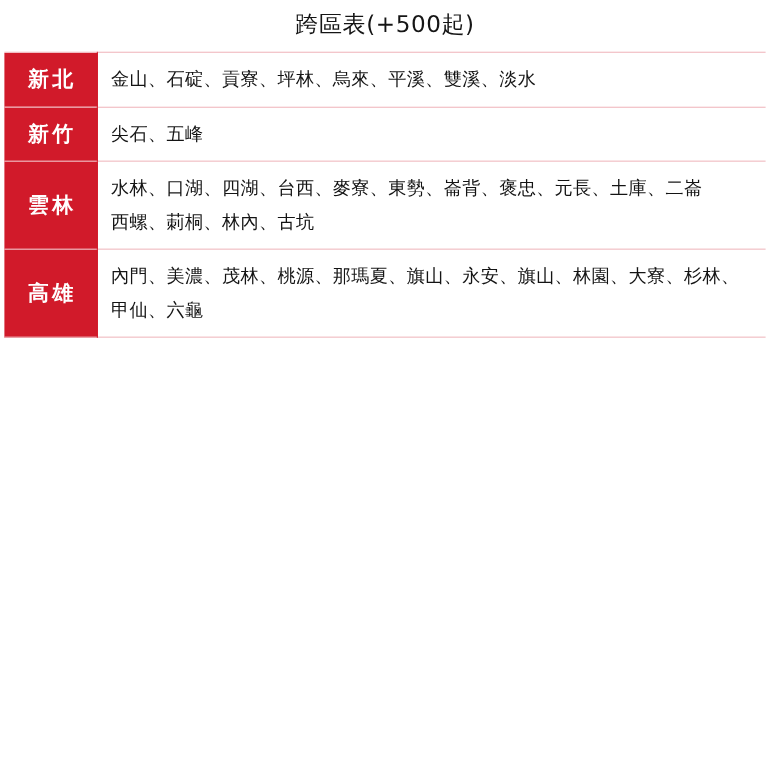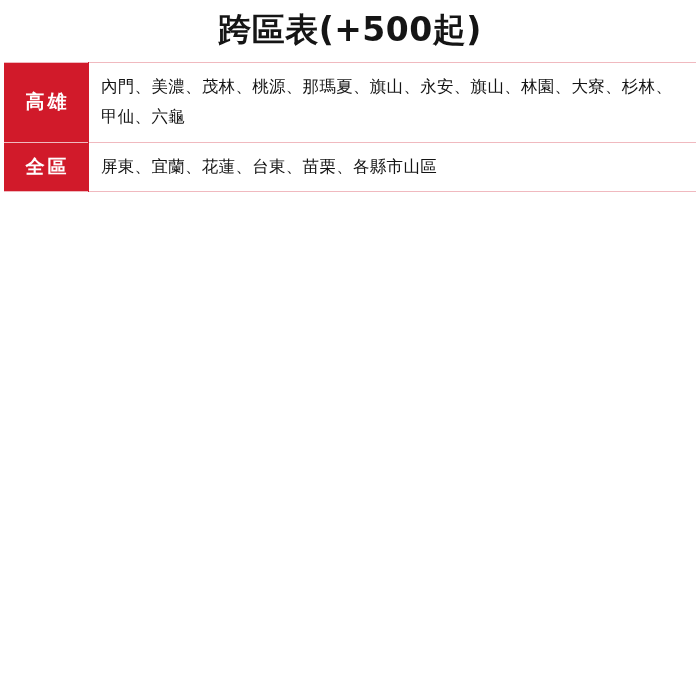--- a/index.html
+++ b/index.html
@@ -16,22 +16,22 @@
   }
   .page {
     width: 700px;
     height: 700px;
     box-sizing: border-box;
     padding: 0;
     position: relative;
   }
   .title {
     text-align: center;
-    font-size: 33px;
-    font-weight: bold;
+    font-size: 21px;
+    font-weight: normal;
     color: #151515;
     letter-spacing: 0.5px;
     padding-top: 10px;
     padding-bottom: 12px;
     line-height: 1.2;
   }
   table.zones {
     width: 692px;
     margin: 0 4px;
     border-collapse: collapse;
@@ -74,27 +74,40 @@
   }
 </style>
 </head>
 <body>
 
 <div class="page">
   <div class="title">跨區表(+500起)</div>
   <table class="zones">
     <tbody>
       <tr>
+        <td class="region"><span>新北</span></td>
+        <td class="areas">
+          <div class="arealine">金山、石碇、貢寮、坪林、烏來、平溪、雙溪、淡水</div>
+        </td>
+      </tr>
+      <tr>
+        <td class="region"><span>新竹</span></td>
+        <td class="areas">
+          <div class="arealine">尖石、五峰</div>
+        </td>
+      </tr>
+      <tr>
+        <td class="region"><span>雲林</span></td>
+        <td class="areas">
+          <div class="arealine">水林、口湖、四湖、台西、麥寮、東勢、崙背、褒忠、元長、土庫、二崙</div>
+          <div class="arealine">西螺、莿桐、林內、古坑</div>
+        </td>
+      </tr>
+      <tr>
         <td class="region"><span>高雄</span></td>
         <td class="areas">
           <div class="arealine">內門、美濃、茂林、桃源、那瑪夏、旗山、永安、旗山、林園、大寮、杉林、</div>
           <div class="arealine">甲仙、六龜</div>
-        </td>
-      </tr>
-      <tr>
-        <td class="region"><span>全區</span></td>
-        <td class="areas">
-          <div class="arealine">屏東、宜蘭、花蓮、台東、苗栗、各縣市山區</div>
         </td>
       </tr>
     </tbody>
   </table>
 </div>
 
 </body></html>

